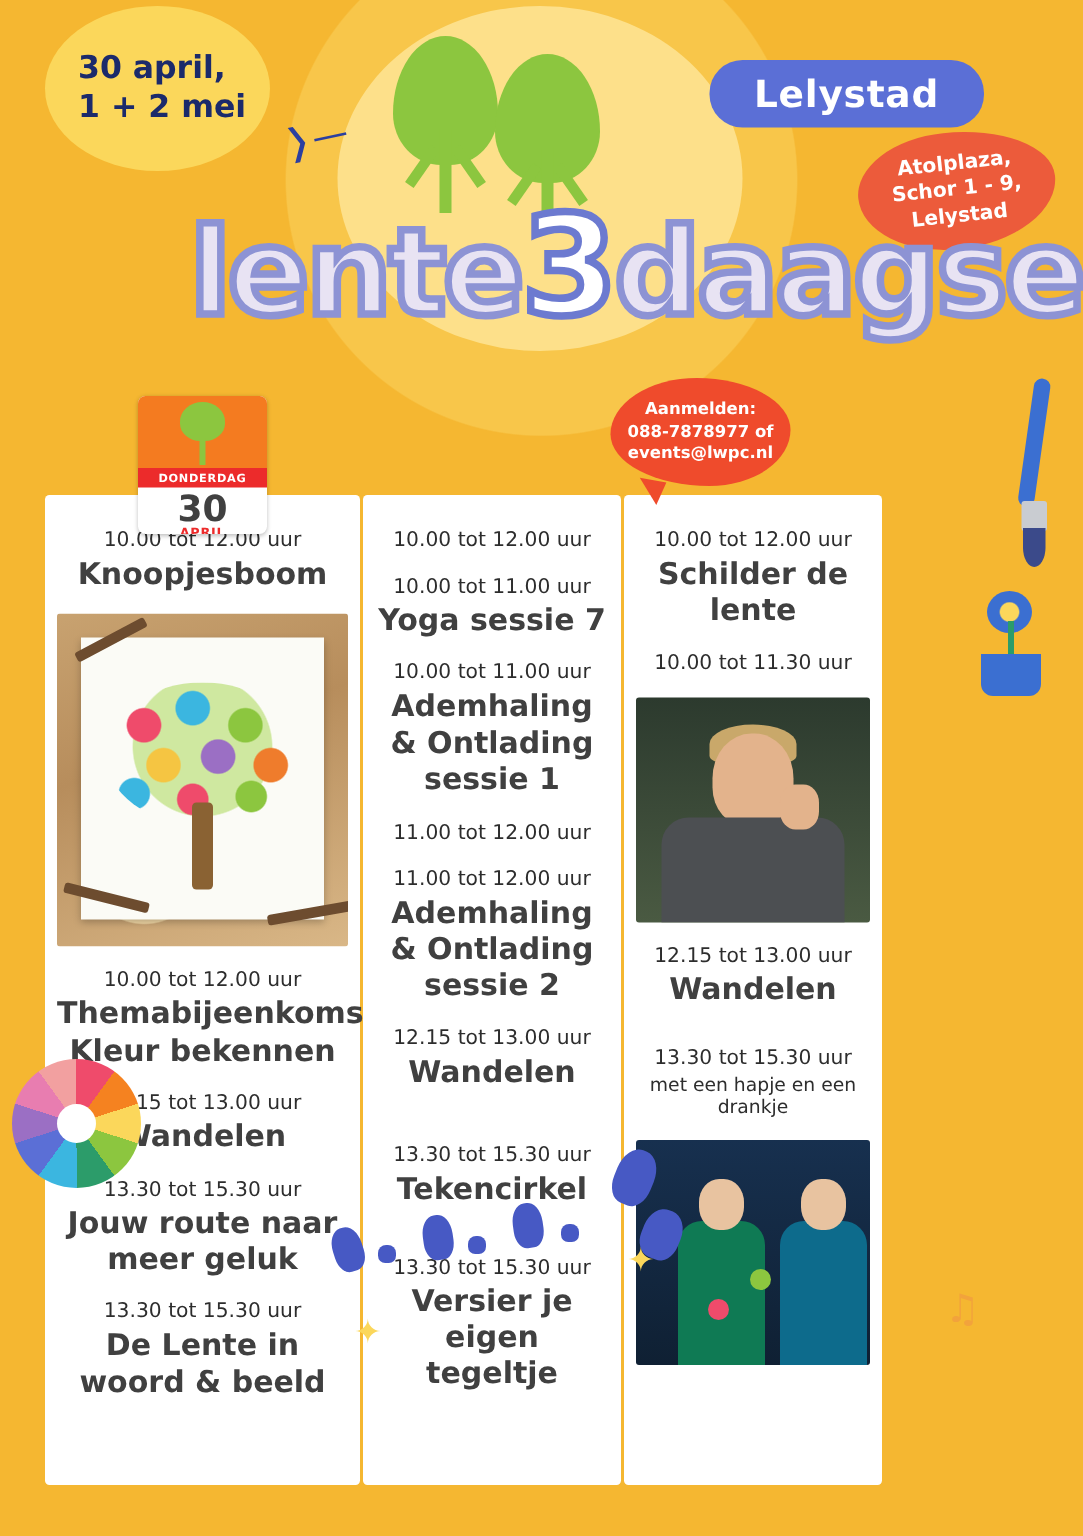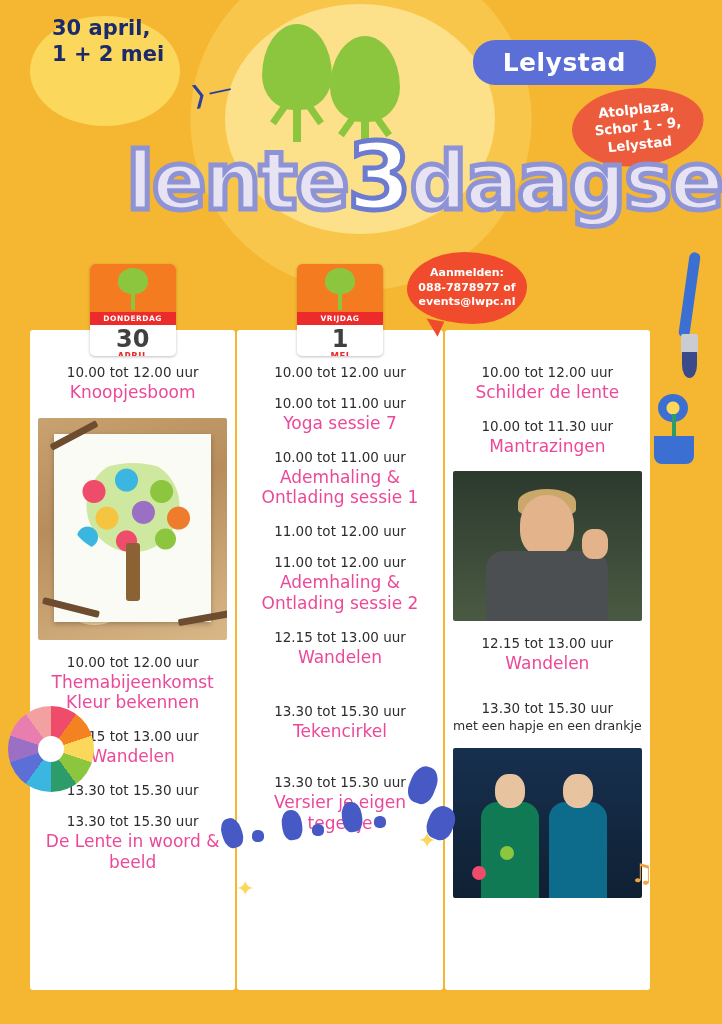--- a/index.html
+++ b/index.html
@@ -31,23 +31,23 @@
   .tree .trunk{
     position:absolute;left:31px;top:62px;width:8px;height:56px;background:#8cc63f;
   }
   .tree .b1,.tree .b2{position:absolute;background:#8cc63f;width:7px;height:30px;top:72px;}
   .tree .b1{left:16px;transform:rotate(35deg);}
   .tree .b2{left:47px;transform:rotate(-35deg);}
   #tree-left{left:262px;top:24px;}
   #tree-right{left:330px;top:36px;}
 
   .date-badge{
-    position:absolute;left:30px;top:16px;width:150px;height:110px;
+    position:absolute;left:30px;top:4px;width:150px;height:110px;
     background:#fbd75b;border-radius:50%;
-    display:flex;flex-direction:column;justify-content:flex-start;align-items:flex-start;
+    display:flex;flex-direction:column;justify-content:center;align-items:flex-start;
     padding-left:22px;box-sizing:border-box;
   }
   .date-badge div{
     font-weight:bold;font-size:21px;color:#1b2a6b;line-height:1.22;
   }
   .bird{
     position:absolute;left:188px;top:78px;color:#2b3fa0;font-size:24px;
     transform:rotate(-12deg);
   }
   .bird2{
@@ -75,31 +75,31 @@
     font-size:80px;font-weight:bold;color:#e8e3f3;
     -webkit-text-stroke:5px #8d93d4;
     letter-spacing:-2px;line-height:96px;
     text-shadow:0 0 0 #fff;
   }
   .logo .three{
     color:#ffffff;-webkit-text-stroke:5px #6c7ad0;font-size:92px;
   }
   
   .cols{
-    position:absolute;left:30px;top:330px;width:620px;
+    position:absolute;left:30px;top:330px;width:558px;
     display:flex;gap:2px;
   }
   .col{
     width:210px;background:#fff;border-radius:3px;
     padding:22px 8px 16px;box-sizing:border-box;min-height:660px;
     position:relative;
   }
   .ev{margin:0 0 15px;text-align:center;}
-  .ev .time{color:#2d2d2d;font-size:13.5px;margin-bottom:2px;margin-top:12px;}
-  .ev .title{color:#ec4899;font-weight:normal;font-size:17px;line-height:1.22;}
+  .ev .time{color:#2d2d2d;font-size:13.5px;margin-bottom:2px;}
+  .ev .title{color:#404040;font-weight:bold;font-size:20px;line-height:1.22;}
   .ev .sub{color:#2d2d2d;font-size:12.5px;margin-top:2px;}
 
   
   .cal{
     position:absolute;top:-66px;left:50%;transform:translateX(-50%);
     width:86px;height:92px;background:#fff;border-radius:5px;
     box-shadow:0 1px 3px rgba(0,0,0,.25);overflow:hidden;
   }
   .cal .top{height:48px;background:#f47b20;position:relative;}
   .cal .top .t{
@@ -308,43 +308,29 @@
       <div class="ev">
         <div class="time">10.00 tot 12.00 uur</div>
         <div class="title">Themabijeenkomst Kleur bekennen</div>
       </div>
       <div class="ev">
         <div class="time">12.15 tot 13.00 uur</div>
         <div class="title">Wandelen</div>
       </div>
       <div class="ev">
         <div class="time">13.30 tot 15.30 uur</div>
+        <div class="title">Jouw route naar meer geluk</div>
       </div>
       <div class="ev">
         <div class="time">13.30 tot 15.30 uur</div>
         <div class="title">De Lente in woord &amp; beeld</div>
       </div>
     </div>
 
     <div class="col">
-      <div class="cal">
-        <div class="rings">
-            <i></i>
-            <i></i>
-          </div>
-        <div class="top">
-            <div class="t">
-              <div class="c"></div>
-              <div class="s"></div>
-            </div>
-          </div>
-        <div class="dayname">VRIJDAG</div>
-        <div class="num">1</div>
-        <div class="mon">MEI</div>
-      </div>
 
       <div class="ev">
         <div class="time">10.00 tot 12.00 uur</div>
       </div>
       <div class="ev">
         <div class="time">10.00 tot 11.00 uur</div>
         <div class="title">Yoga sessie 7</div>
       </div>
       <div class="ev">
         <div class="time">10.00 tot 11.00 uur</div>
@@ -372,21 +358,20 @@
     </div>
 
     <div class="col">
 
       <div class="ev">
         <div class="time">10.00 tot 12.00 uur</div>
         <div class="title">Schilder de lente</div>
       </div>
       <div class="ev">
         <div class="time">10.00 tot 11.30  uur</div>
-        <div class="title">Mantrazingen</div>
       </div>
 
       <div class="photo speaker">
         <span class="hair"></span>
           <span class="head"></span>
           <span class="body"></span>
           <span class="hand"></span>
       </div>
 
       <div class="ev">

